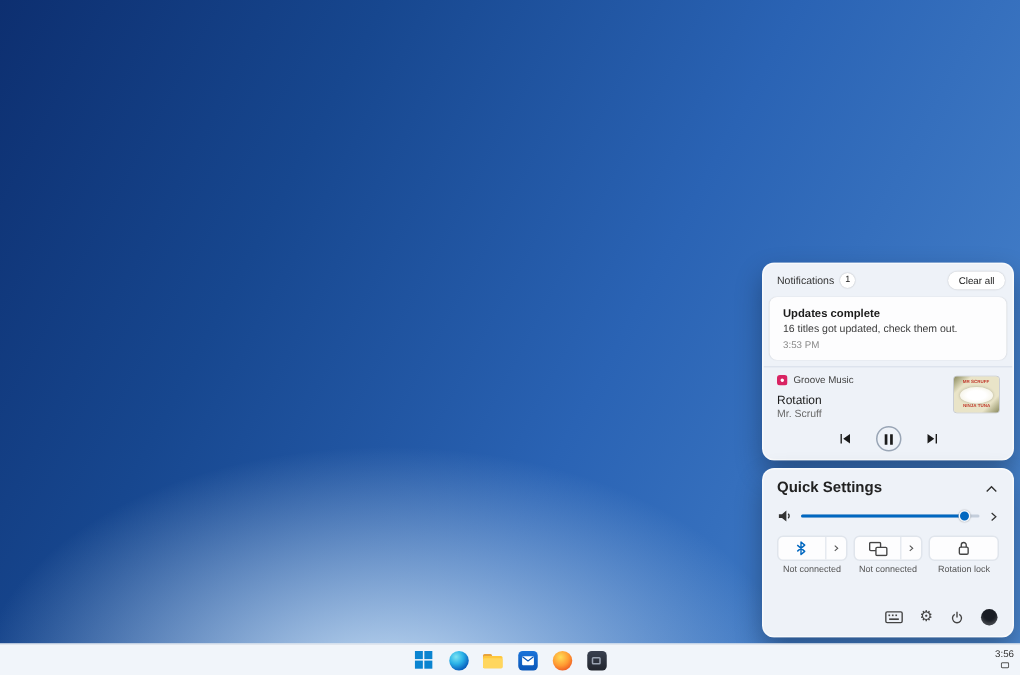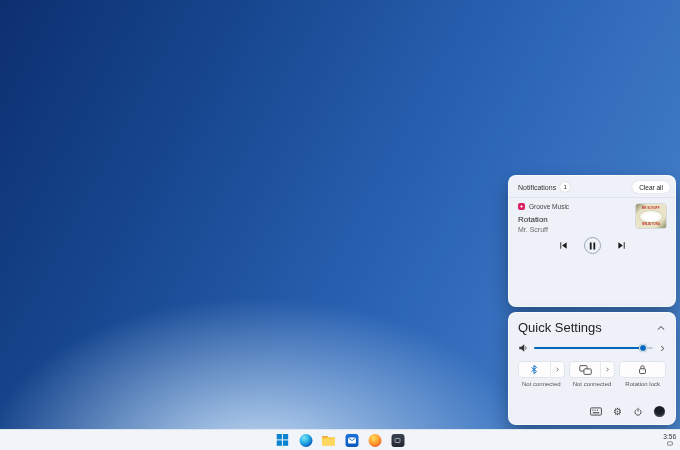--- a/index.html
+++ b/index.html
@@ -73,21 +73,21 @@
     box-shadow:0 0 2px rgba(0,0,0,.25);
   }
   .media-controls { display:flex; align-items:center; justify-content:center; gap:16px; margin-top:4px; }
   .media-btn { border:none; background:none; cursor:pointer; display:flex; align-items:center; justify-content:center; padding:0; }
   .media-btn.pause {
     width:17px; height:17px; border-radius:50%; border:1px solid #9aa6b6; background:transparent;
   }
 
   
   .qs-header { display:flex; align-items:center; padding:7px 9px 4px; }
-  .qs-title { font-size:13px; font-weight:400; color:#222; }
+  .qs-title { font-size:10px; font-weight:700; color:#222; }
   .qs-chevron-btn, .icon-btn { border:none; background:none; cursor:pointer; padding:0; display:flex; align-items:center; justify-content:center; }
 
   .volume-row { display:flex; align-items:center; gap:6px; padding:4px 9px 2px; }
   .slider { position:relative; flex:1; height:10px; cursor:pointer; }
   .slider-track {
     position:absolute; left:0; right:0; top:3.8px; height:2.4px;
     background:#c4cedb; border-radius:2px;
   }
   .slider-fill {
     position:absolute; left:0; top:3.8px; height:2.4px;
@@ -162,20 +162,25 @@
 
 <div class="panel" id="notif-panel">
 
   <div class="notif-header">
     <span class="notif-title">Notifications</span>
     <span class="notif-badge">1</span>
     <span class="flex-spacer"></span>
     <button class="clear-all-btn">Clear all</button>
   </div>
 
+  <div class="notif-card">
+    <div class="notif-card-title">Updates complete</div>
+    <div class="notif-card-body">16 titles got updated, check them out.</div>
+    <div class="notif-card-time">3:53 PM</div>
+  </div>
 
   <div class="media-card">
     <div class="media-app-row">
       <span class="media-app-icon"></span>
       <span class="media-app-name">Groove Music</span>
     </div>
     <div class="media-track">Rotation</div>
     <div class="media-artist">Mr. Scruff</div>
 
     <div class="album-art">

